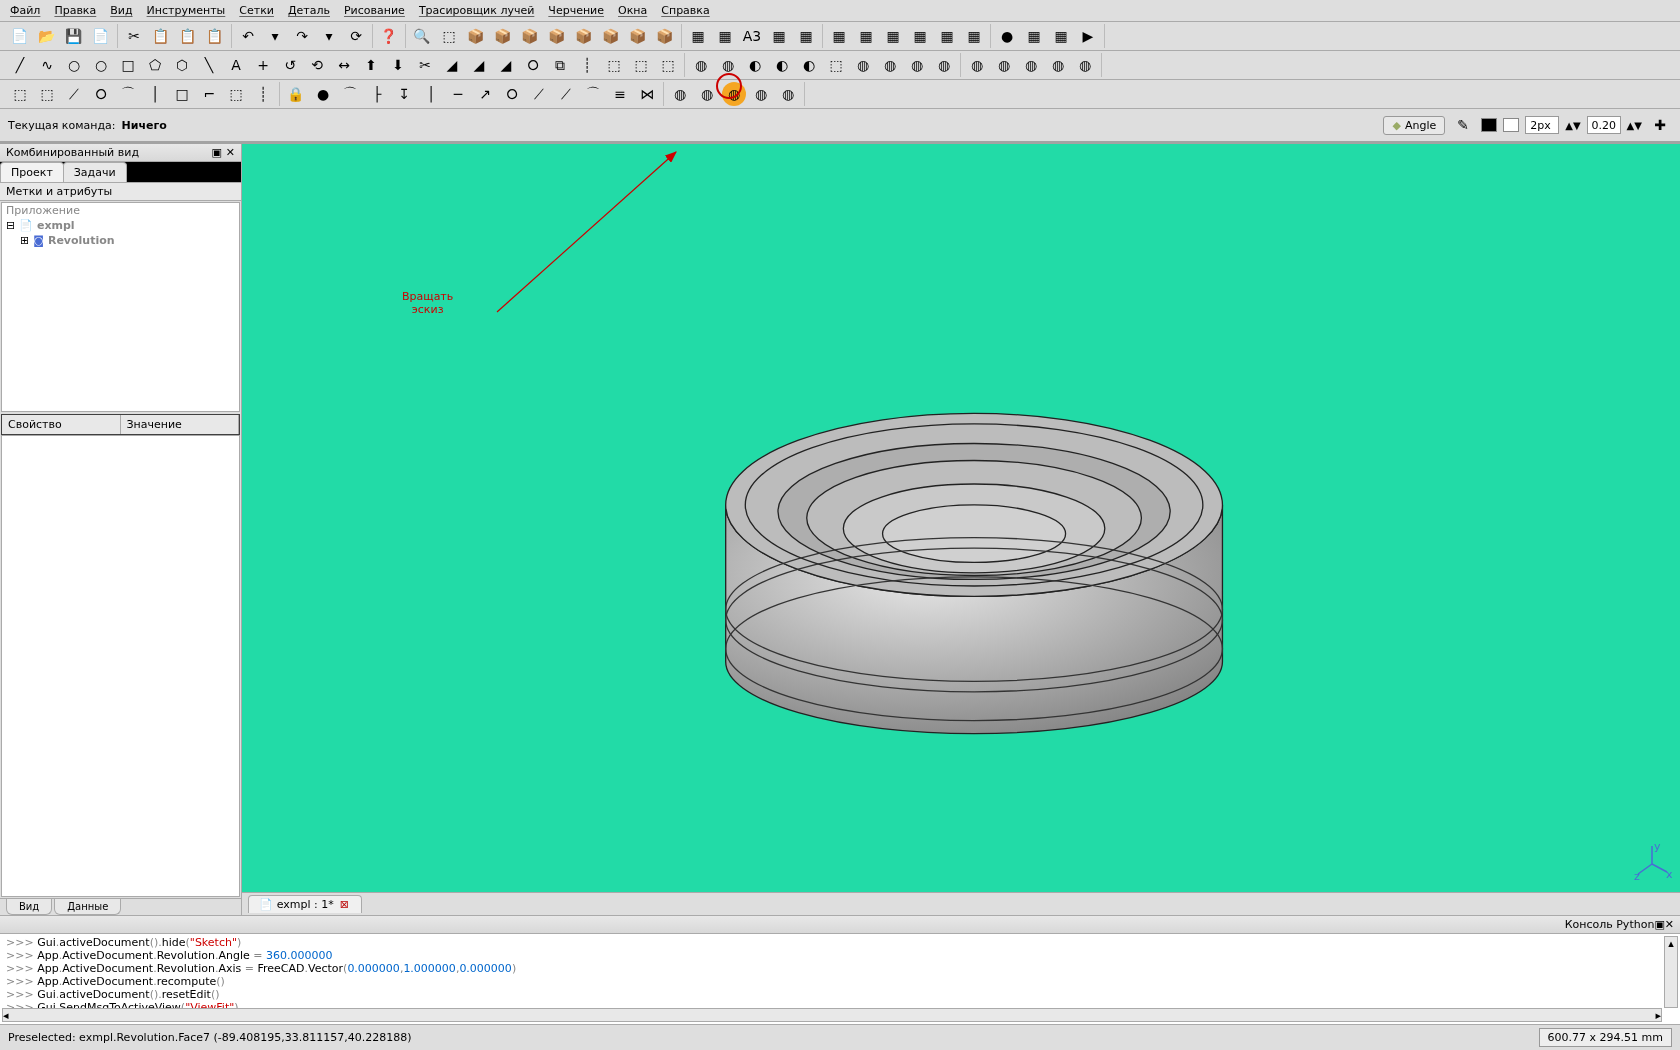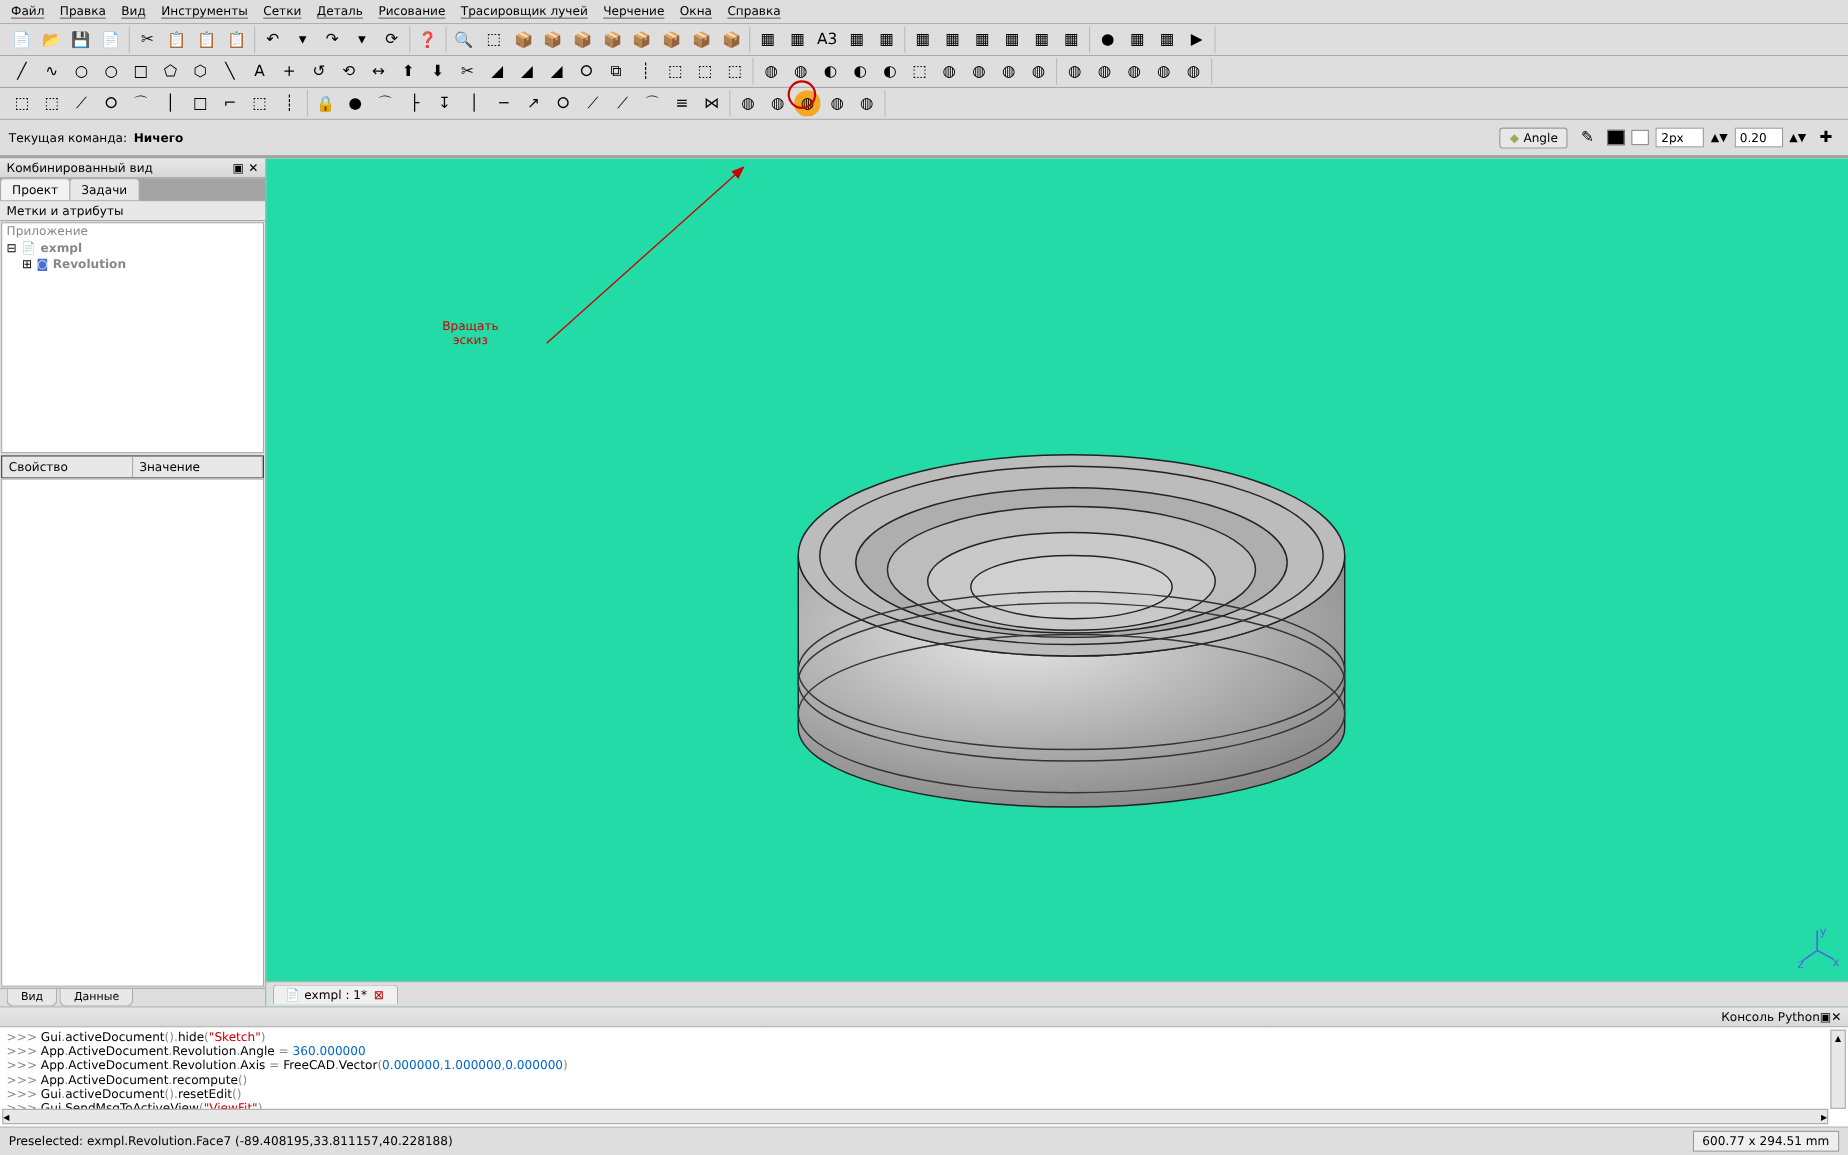--- a/index.html
+++ b/index.html
@@ -7,26 +7,26 @@
 .menubar { background: #dedede; border-bottom: 1px solid #aaa; padding: 2px 4px; display: flex; gap: 2px; }
 .menubar span { padding: 2px 6px; text-decoration: underline; text-decoration-color: #666; text-underline-offset: 2px; cursor: pointer; }
 .toolbar-row { background: #dedede; border-bottom: 1px solid #aaa; padding: 2px 4px; display: flex; align-items: center; gap: 0; min-height: 28px; }
 .tbar { display: flex; align-items: center; padding: 0 4px; gap: 3px; border-right: 1px solid #bbb; }
 .tb-btn { width: 24px; height: 24px; display: inline-flex; align-items: center; justify-content: center; border: 1px solid transparent; border-radius: 2px; cursor: pointer; font-size: 14px; }
 .cmd-bar { background: #dedede; border-bottom: 3px solid #a3a3a3; padding: 4px 8px; display: flex; align-items: center; justify-content: space-between; }
 .cmd-left { display: flex; gap: 6px; }
 .cmd-right { display: flex; align-items: center; gap: 6px; }
 .none-btn { background: #e8e8e8; border: 1px solid #999; border-radius: 3px; padding: 2px 8px; display: flex; align-items: center; gap: 4px; cursor: pointer; }
 .sw { width: 16px; height: 14px; border: 1px solid #888; display: inline-block; }
-.spin { border: 1px solid #999; background: #fff; padding: 1px 4px; width: 44px; height: 18px; display: inline-flex; align-items: center; }
+.spin { border: 1px solid #999; background: #fff; padding: 1px 4px; width: 34px; height: 18px; display: inline-flex; align-items: center; }
 .main-area { flex: 1; display: flex; overflow: hidden; }
 .side-panel { width: 242px; background: #dedede; border-right: 1px solid #aaa; display: flex; flex-direction: column; }
 .panel-title { background: linear-gradient(#e8e8e8,#d8d8d8); border-bottom: 1px solid #aaa; padding: 2px 6px; display: flex; justify-content: space-between; align-items: center; }
 .panel-title .ctrls { display: flex; gap: 4px; }
-.tabs-row { display: flex; border-bottom: 1px solid #aaa; background: #a3a3a3; }
+.tabs-row { display: flex; border-bottom: 1px solid #aaa; background: #000000; }
 .tab { padding: 3px 10px; border: 1px solid #aaa; border-bottom: none; margin-right: -1px; background: #e8e8e8; cursor: pointer; border-top-left-radius: 4px; border-top-right-radius: 4px; }
 .tab.active { background: #f2f2f2; }
 .subhdr { background: #e8e8e8; border-bottom: 1px solid #aaa; padding: 2px 6px; }
 .tree-area { flex: 0 0 210px; background: #fff; border: 1px solid #aaa; margin: 1px; overflow: auto; }
 .tree-line { padding: 1px 4px; display: flex; align-items: center; gap: 4px; }
 .tree-node { margin-left: 14px; }
 .prop-hdr { display: flex; border: 1px solid #404040; background: #e8e8e8; margin: 1px 1px 0 1px; }
 .prop-hdr div { padding: 3px 6px; flex: 1; border-right: 1px solid #aaa; }
 .prop-area { flex: 1; background: #fff; border: 1px solid #aaa; margin: 0 1px 1px 1px; }
 .bottom-tabs { display: flex; gap: 0; padding: 0 6px; background: #dedede; border-top: 1px solid #aaa; }

